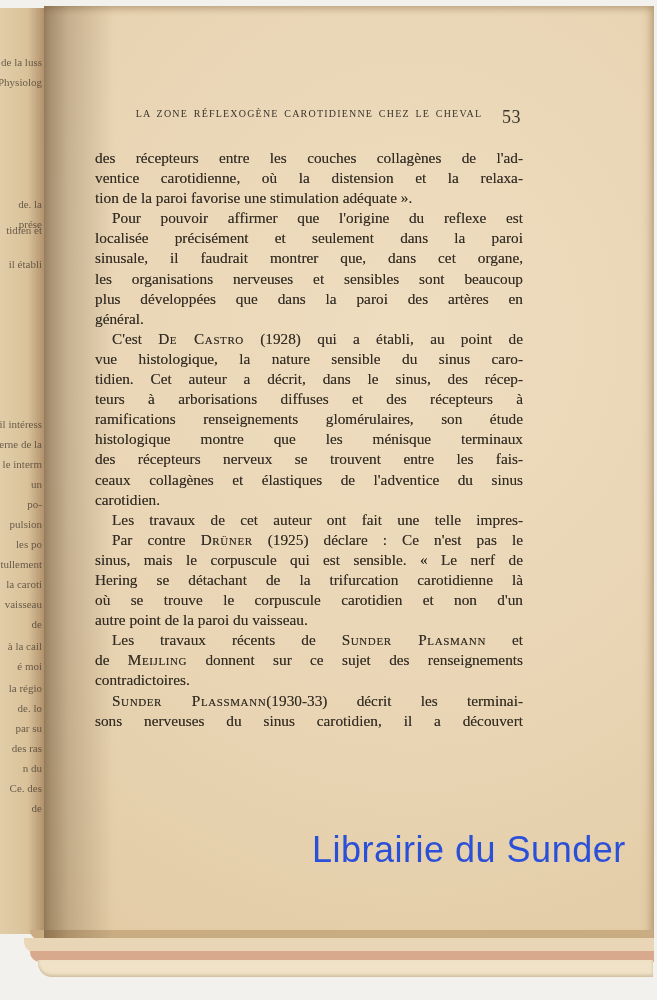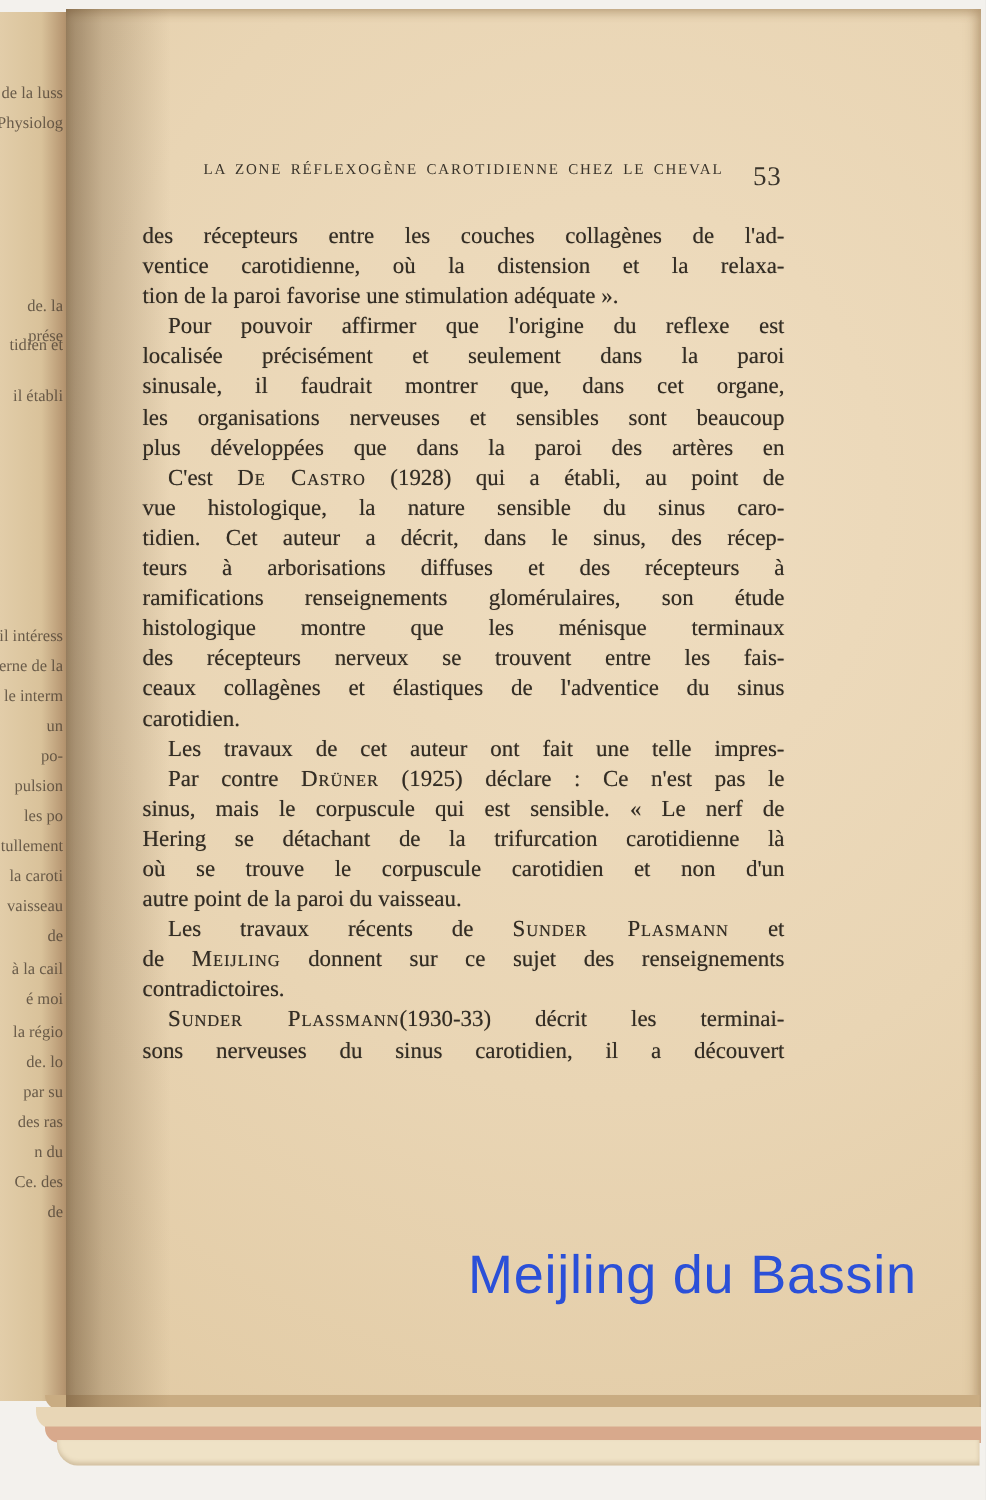--- a/index.html
+++ b/index.html
@@ -114,20 +114,21 @@
 
   <div class="text-block" id="text-block">
       <div class="line"><span>des récepteurs entre les couches collagènes de l'ad-</span></div>
       <div class="line"><span>ventice carotidienne, où la distension et la relaxa-</span></div>
       <div class="line end"><span>tion de la paroi favorise une stimulation adéquate ».</span></div>
       <div class="line indent"><span>Pour pouvoir affirmer que l'origine du reflexe est</span></div>
       <div class="line"><span>localisée précisément et seulement dans la paroi</span></div>
       <div class="line"><span>sinusale, il faudrait montrer que, dans cet organe,</span></div>
       <div class="line"><span>les organisations nerveuses et sensibles sont beaucoup</span></div>
       <div class="line"><span>plus développées que dans la paroi des artères en</span></div>
+      <div class="line end"><span>général.</span></div>
       <div class="line indent"><span>C'est </span><span class="sc">De Castro</span><span> (1928) qui a établi, au point de</span></div>
       <div class="line"><span>vue histologique, la nature sensible du sinus caro-</span></div>
       <div class="line"><span>tidien. Cet auteur a décrit, dans le sinus, des récep-</span></div>
       <div class="line"><span>teurs à arborisations diffuses et des récepteurs à</span></div>
       <div class="line"><span>ramifications renseignements glomérulaires, son étude</span></div>
       <div class="line"><span>histologique montre que les ménisque terminaux</span></div>
       <div class="line"><span>des récepteurs nerveux se trouvent entre les fais-</span></div>
       <div class="line"><span>ceaux collagènes et élastiques de l'adventice du sinus</span></div>
       <div class="line end"><span>carotidien.</span></div>
       <div class="line indent"><span>Les travaux de cet auteur ont fait une telle impres-</span></div>
@@ -136,21 +137,21 @@
       <div class="line"><span>Hering se détachant de la trifurcation carotidienne là</span></div>
       <div class="line"><span>où se trouve le corpuscule carotidien et non d'un</span></div>
       <div class="line end"><span>autre point de la paroi du vaisseau.</span></div>
       <div class="line indent"><span>Les travaux récents de </span><span class="sc">Sunder Plasmann</span><span> et</span></div>
       <div class="line"><span>de </span><span class="sc">Meijling</span><span> donnent sur ce sujet des renseignements</span></div>
       <div class="line end"><span>contradictoires.</span></div>
       <div class="line indent"><span class="sc">Sunder Plassmann</span><span>(1930-33) décrit les terminai-</span></div>
       <div class="line"><span>sons nerveuses du sinus carotidien, il a découvert</span></div>
     </div>
 
-  <div class="watermark" style="color: rgb(43, 80, 216);">Meijling du Bassin</div>
+  <div class="watermark" style="color: rgb(43, 80, 216);">Librairie du Sunder</div>
 
   <div class="edges">
     <div class="edge1"></div>
     <div class="edge2"></div>
     <div class="edge3"></div>
     <div class="edge4"></div>
   </div>
 
 </div>
 

